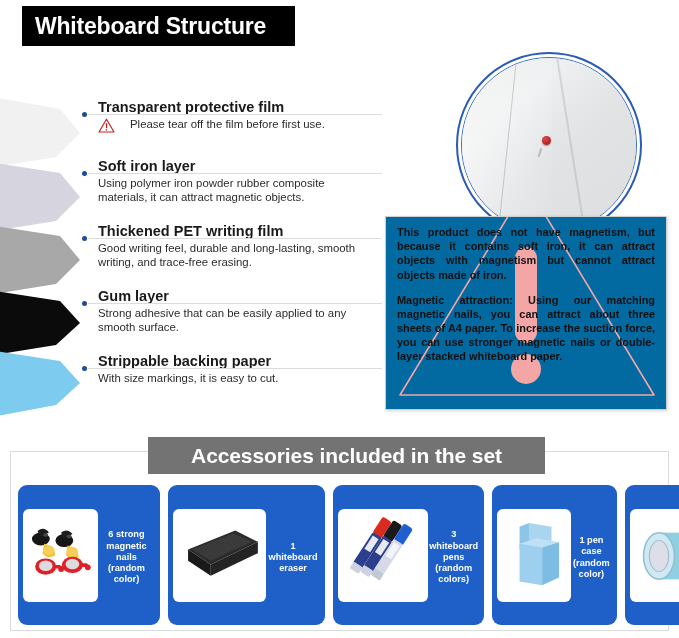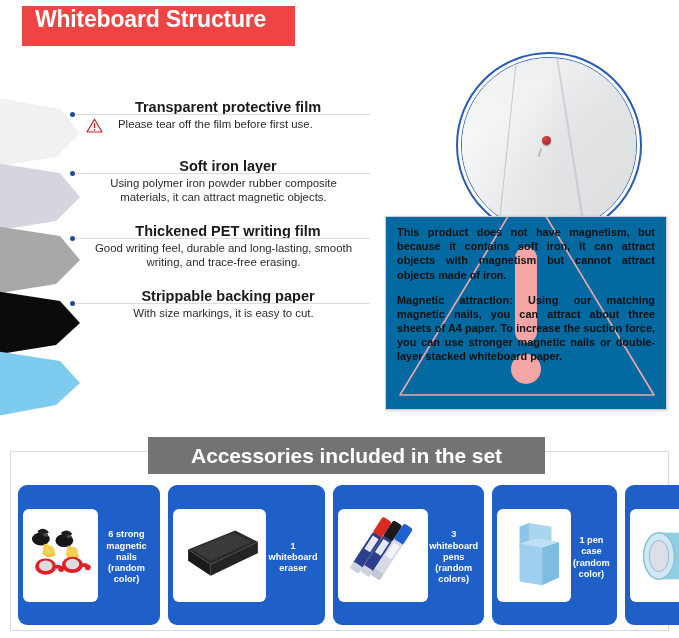--- a/index.html
+++ b/index.html
@@ -10,36 +10,36 @@
     overflow: hidden;
   }
   #page { position: relative; width: 679px; height: 638px; background:#fff; }
 
   
   #structure-section { position:absolute; left:0; top:0; width:679px; height:420px; }
 
   .title-banner {
     position:absolute; left:22px; top:6px;
     width:273px; height:40px;
-    background:#ef4444;
-    display:flex; 
+    background:#000000;
+    display:flex; align-items:center;
   }
   .title-banner .title-text {
     color:#ffffff; font-size:23px; font-weight:bold;
     letter-spacing:-0.2px; padding-left:13px;
     font-family:"Liberation Sans", sans-serif;
   }
 
   
   #wedges { position:absolute; left:0px; top:95px; width:100px; height:310px; }
   .wedge { position:absolute; left:-18px; width:100px; height:78px; }
   .wedge svg { display:block; }
 
   
-  #layer-list { position:absolute; left:70px; top:100px; width:300px;text-align:center; }
+  #layer-list { position:absolute; left:82px; top:100px; width:300px; }
   .layer-item { position:relative; margin-bottom:3px; }
   .layer-dot {
     position:absolute; left:0px; top:12px;
     width:5px; height:5px; border-radius:50%;
     background:#204a9c;
   }
   .layer-rule {
     position:absolute; left:6px; top:14px; right:0;
     height:1px; background:#dcdcdc;
   }
@@ -217,20 +217,26 @@
         <div class="layer-body">Using polymer iron powder rubber composite materials, it can attract magnetic objects.</div>
       </div>
 
       <div class="layer-item" style="height:62px;">
         <div class="layer-head">Thickened PET writing film</div>
         <div class="layer-dot"></div>
         <div class="layer-rule"></div>
         <div class="layer-body">Good writing feel, durable and long-lasting, smooth writing, and trace-free erasing.</div>
       </div>
 
+      <div class="layer-item" style="height:62px;">
+        <div class="layer-head">Gum layer</div>
+        <div class="layer-dot"></div>
+        <div class="layer-rule"></div>
+        <div class="layer-body">Strong adhesive that can be easily applied to any smooth surface.</div>
+      </div>
 
       <div class="layer-item" style="height:50px;">
         <div class="layer-head">Strippable backing paper</div>
         <div class="layer-dot"></div>
         <div class="layer-rule"></div>
         <div class="layer-body">With size markings, it is easy to cut.</div>
       </div>
 
     </div>
 

